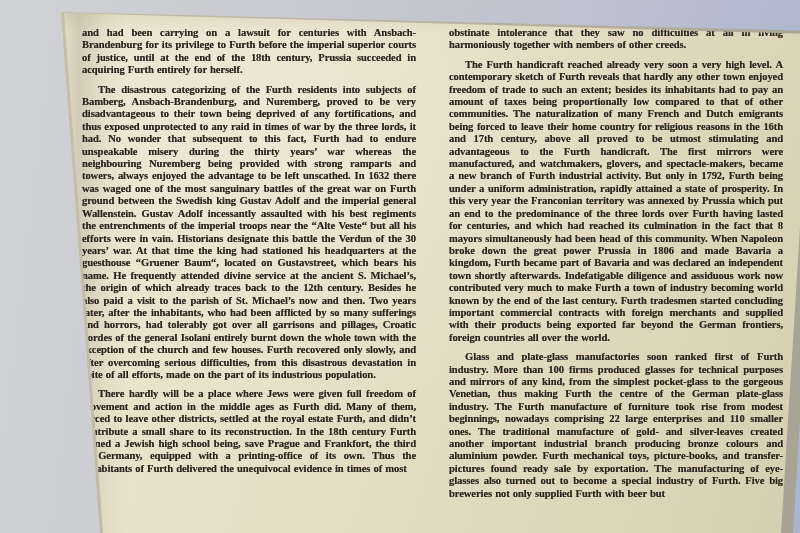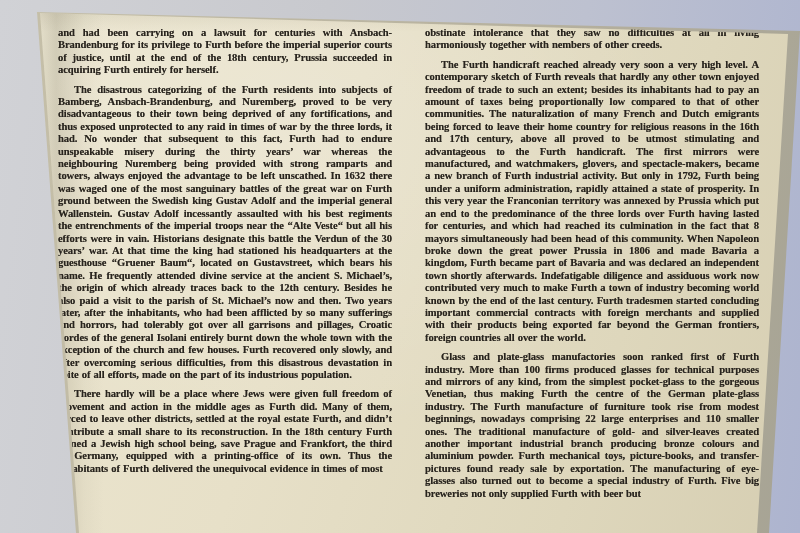--- a/index.html
+++ b/index.html
@@ -7,20 +7,21 @@
     padding: 0;
     width: 800px;
     height: 533px;
     overflow: hidden;
     background: linear-gradient(97deg, #d1d2d6 0%, #c8c9ce 38%, #bdc1d0 68%, #adb4cf 100%);
     font-family: "Liberation Serif", serif;
   }
   .scene {
     position: absolute;
     inset: 0;
+    margin-left: 24px;
   }
   
   .paper-under {
     position: absolute;
     inset: 0;
     clip-path: polygon(37px 12px, 800px 31px, 769px 533px, 76px 533px);
     background: linear-gradient(100deg, #c6c0a9 0%, #b3ae9c 70%, #a6a394 100%);
   }
   
   .paper {

